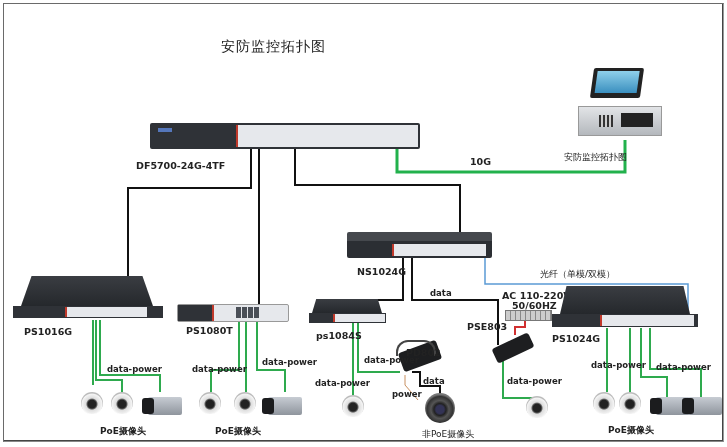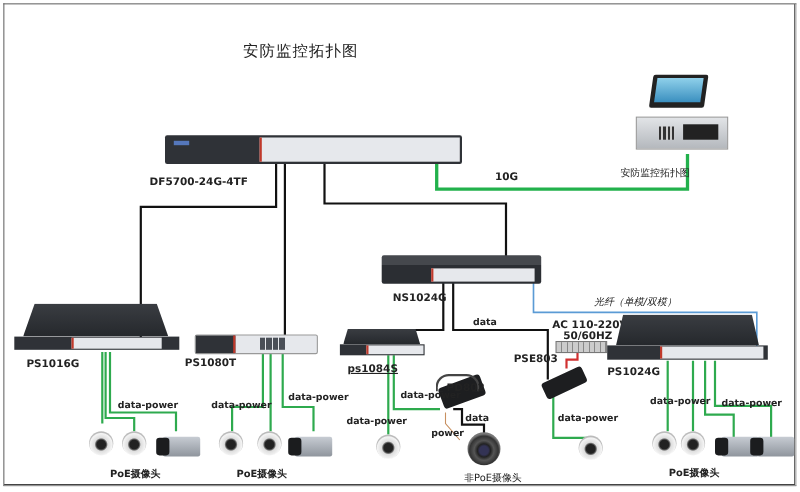--- a/index.html
+++ b/index.html
@@ -83,67 +83,67 @@
 <div style="position:absolute;left:570px;top:68px;width:100px;height:70px;">
   <div style="position:absolute;left:22px;top:0;width:50px;height:30px;background:#222;transform:skewX(-8deg);border-radius:2px;">
     <div style="position:absolute;left:4px;top:3px;width:42px;height:22px;background:linear-gradient(#8fd0ea,#3a8fbf);"></div>
   </div>
   <div style="position:absolute;left:8px;top:38px;width:82px;height:28px;background:linear-gradient(#e2e4e7,#b4b8bd);border:1px solid #999;">
     <div style="position:absolute;left:20px;top:8px;width:14px;height:12px;background:repeating-linear-gradient(90deg,#333 0 2px,#ccc 2px 4px);"></div>
     <div style="position:absolute;left:42px;top:6px;width:32px;height:14px;background:#222;"></div>
   </div>
 </div>
 <div class="cn" style="left:564px;top:151px;">安防监控拓扑图</div>
-<div class="lbl" style="left:450px;top:156px;">10G</div>
+<div class="lbl" style="left:470px;top:156px;">10G</div>
 
 <div class="sw" style="left:347px;top:232px;width:145px;height:26px;background:linear-gradient(#45484d 0 35%,#2b2e33 35%);">
   <div class="panel" style="left:45px;top:12px;width:92px;height:12px;"></div>
 </div>
 <div class="lbl" style="left:357px;top:266px;">NS1024G</div>
 
 <div style="position:absolute;left:13px;top:276px;width:150px;height:44px;">
   <div class="top3d" style="left:8px;top:0;width:132px;height:30px;clip-path:polygon(8% 0,92% 0,100% 100%,0 100%);"></div>
   <div style="position:absolute;left:0;top:30px;width:150px;height:12px;background:#2f3237;">
     <div class="panel" style="position:absolute;left:52px;top:1px;width:80px;height:10px;background:#e6e8ec;border-left:2px solid #c0392b;"></div>
   </div>
 </div>
 <div class="lbl" style="left:24px;top:326px;">PS1016G</div>
 
 <div class="sw" style="left:177px;top:304px;width:110px;height:16px;background:#e6e8ec;border:1px solid #999;">
   <div style="position:absolute;left:0;top:0;width:34px;height:16px;background:#2f3237;border-right:2px solid #c0392b;"></div>
   <div style="position:absolute;left:58px;top:2px;width:24px;height:11px;background:repeating-linear-gradient(90deg,#4a4f57 0 5px,#e6e8ec 5px 6px);"></div>
 </div>
-<div class="lbl" style="left:168px;top:325px;">PS1080T</div>
+<div class="lbl" style="left:186px;top:325px;">PS1080T</div>
 
 <div style="position:absolute;left:309px;top:299px;width:77px;height:26px;">
   <div class="top3d" style="left:3px;top:0;width:70px;height:14px;clip-path:polygon(6% 0,94% 0,100% 100%,0 100%);"></div>
   <div style="position:absolute;left:0;top:14px;width:77px;height:10px;background:#2f3237;">
     <div style="position:absolute;left:24px;top:1px;width:50px;height:8px;background:#e6e8ec;border-left:2px solid #c0392b;"></div>
   </div>
 </div>
-<div class="lbl" style="left:316px;top:330px;text-decoration:underline;">ps1084S</div>
+<div class="lbl" style="left:316px;top:330px;">ps1084S</div>
 
 <div style="position:absolute;left:400px;top:346px;width:40px;height:20px;background:#1d1e20;border-radius:3px;transform:rotate(-20deg);"></div>
 <div style="position:absolute;left:396px;top:340px;width:36px;height:14px;border:2px solid #444;border-bottom:none;border-radius:12px 12px 0 0;"></div>
 <div class="lbl" style="left:406px;top:347px;">PD802</div>
 
 <div style="position:absolute;left:505px;top:310px;width:45px;height:9px;background:repeating-linear-gradient(90deg,#ccc 0 4px,#888 4px 5px);border:1px solid #777;"></div>
 <div class="lbl" style="left:502px;top:290px;">AC 110-220V</div>
 <div class="lbl" style="left:512px;top:300px;text-align:center;">50/60HZ</div>
 <div style="position:absolute;left:493px;top:340px;width:40px;height:16px;background:#1d1e20;border-radius:3px;transform:rotate(-25deg);"></div>
 <div class="lbl" style="left:467px;top:321px;">PSE803</div>
 
 <div style="position:absolute;left:552px;top:286px;width:146px;height:44px;">
   <div class="top3d" style="left:8px;top:0;width:130px;height:28px;clip-path:polygon(5% 0,95% 0,100% 100%,0 100%);"></div>
   <div style="position:absolute;left:0;top:28px;width:146px;height:13px;background:#2f3237;">
     <div style="position:absolute;left:48px;top:1px;width:92px;height:11px;background:#e6e8ec;border-left:2px solid #c0392b;"></div>
   </div>
 </div>
 <div class="lbl" style="left:552px;top:333px;">PS1024G</div>
-<div class="cn" style="left:540px;top:268px;font-style:italic;">光纤（单模/双模）</div>
+<div class="cn" style="left:540px;top:268px;">光纤（单模/双模）</div>
 
 <div class="lbl-sm" style="left:107px;top:364px;">data-power</div>
 <div class="lbl-sm" style="left:192px;top:364px;">data-power</div>
 <div class="lbl-sm" style="left:262px;top:357px;">data-power</div>
 <div class="lbl-sm" style="left:315px;top:378px;">data-power</div>
 <div class="lbl-sm" style="left:364px;top:355px;">data-power</div>
 <div class="lbl-sm" style="left:423px;top:376px;">data</div>
 <div class="lbl-sm" style="left:392px;top:389px;">power</div>
 <div class="lbl-sm" style="left:430px;top:288px;">data</div>
 <div class="lbl-sm" style="left:507px;top:376px;">data-power</div>

